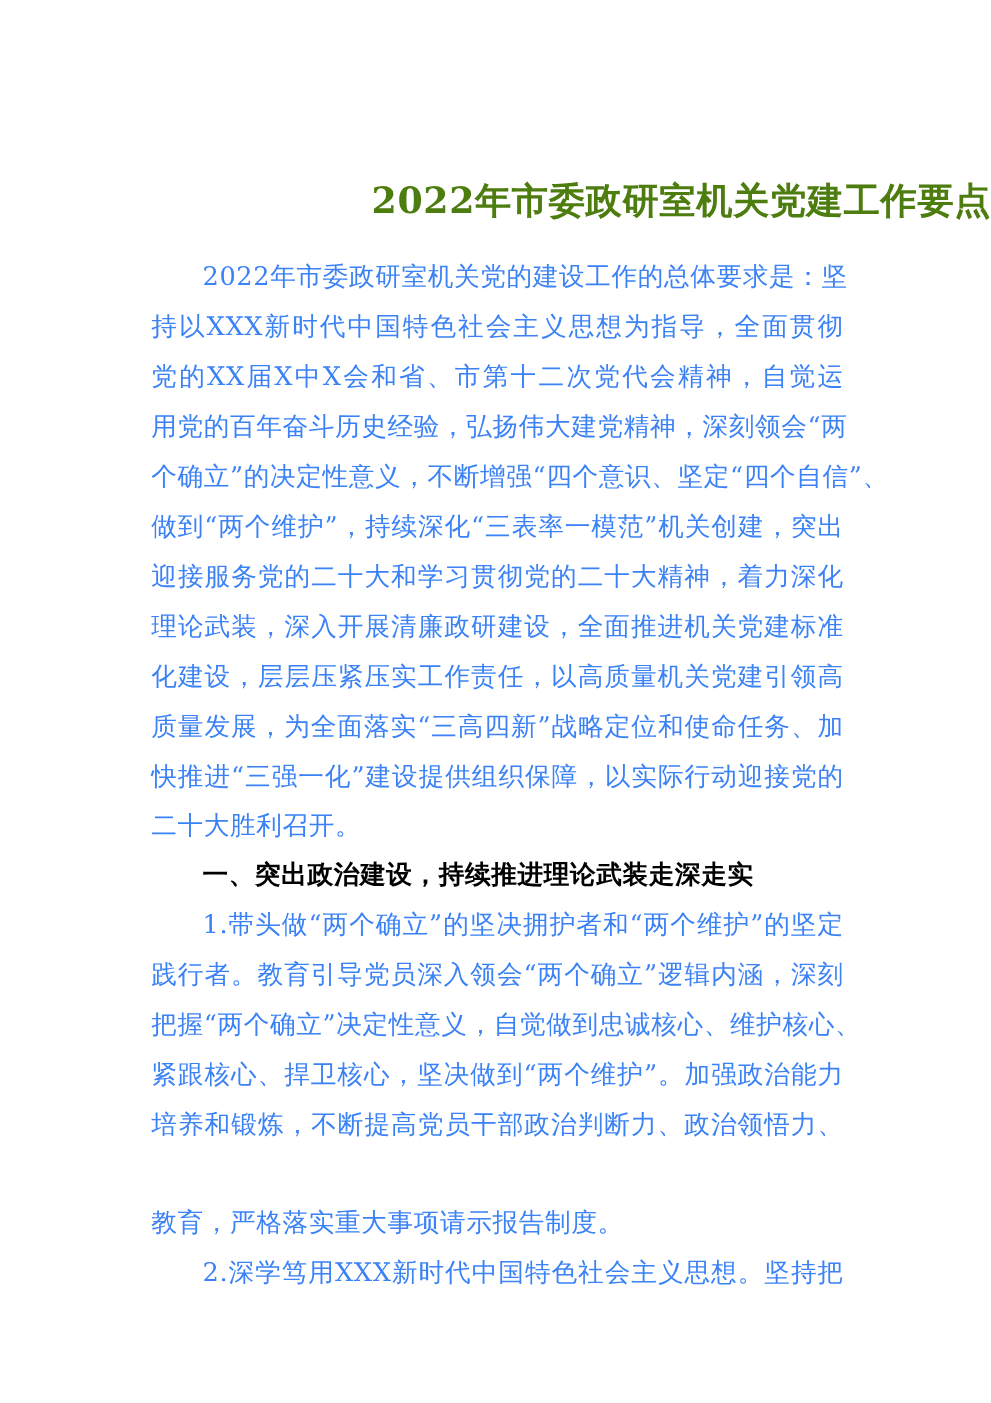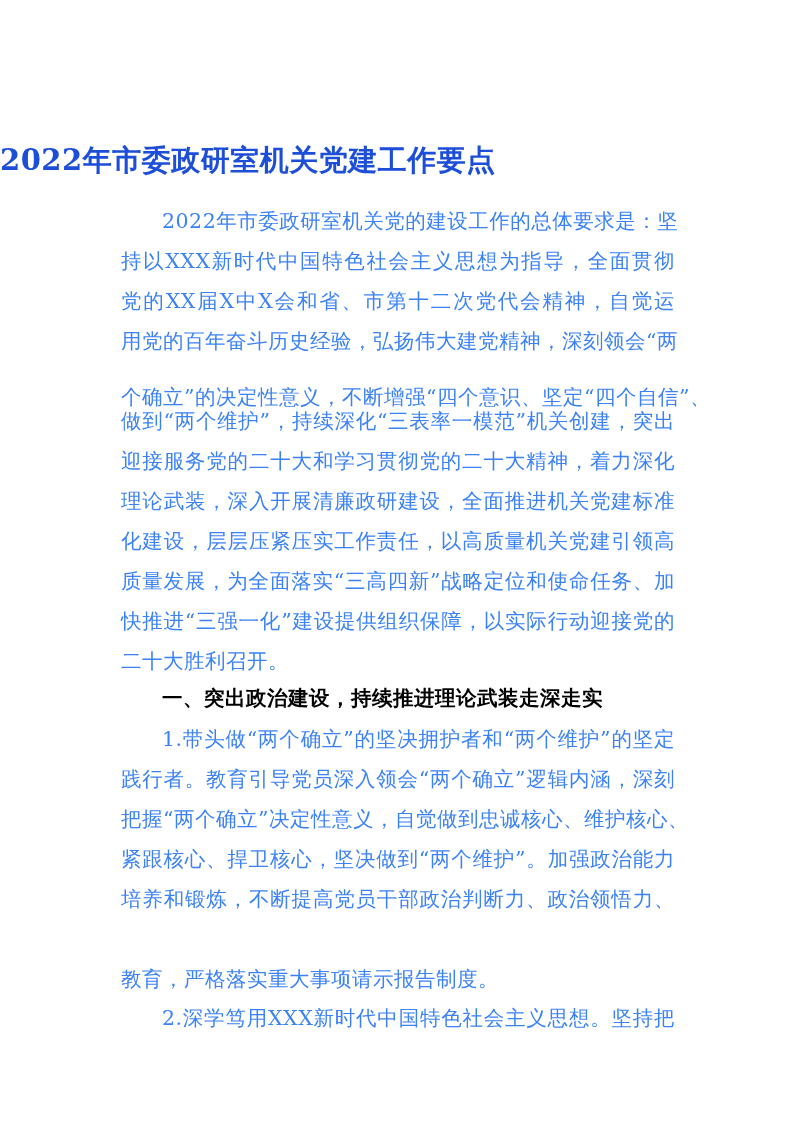--- a/index.html
+++ b/index.html
@@ -1,34 +1,34 @@
 <!DOCTYPE html>
 <html><head>
   <meta charset="utf-8">
   <style>
     html, body { margin: 0; padding: 0; background: #ffffff; }
     body { width: 793px; height: 1122px; position: relative; overflow: hidden; }
     .page { position: absolute; left: 0; top: 0; width: 793px; height: 1122px; background: #ffffff; }
     .title {
       position: absolute; left: 0; top: 140px; width: 793px;
-      text-align: left; font-family: "DejaVu Serif", serif; font-weight: bold;
-      font-size: 29px; color: #1d4ed8; letter-spacing: 0.5px; line-height: 40px;
+      text-align: right; font-family: "DejaVu Serif", serif; font-weight: bold;
+      font-size: 29px; color: #4d7c0f; letter-spacing: 0.5px; line-height: 40px;
     }
     .line {
       position: absolute; left: 121px; width: 554px;
       font-family: "DejaVu Serif", serif; font-size: 20.5px; color: #3b82f6;
       line-height: 30px; white-space: nowrap; text-align: justify;
       text-align-last: justify; letter-spacing: 0.5px;
     }
     .line.indent { left: 162px; width: 513px; }
     .line.last { text-align-last: left; font-family: Liberation Serif, serif; }
-    .line.wide { width: 566px; margin-top: 16px; }
+    .line.wide { width: 566px; }
     .heading {
       position: absolute; left: 162px; width: 513px;
-      font-family: Liberation Mono, monospace; font-weight: bold;
+      font-family: Liberation Serif, serif; font-weight: bold;
       font-size: 20.5px; color: #000; line-height: 30px; white-space: nowrap;
       letter-spacing: 0.5px;
     }
   </style>
 </head>
 <body>
 
 <div class="page">
   <div class="title">2022年市委政研室机关党建工作要点</div>
 

